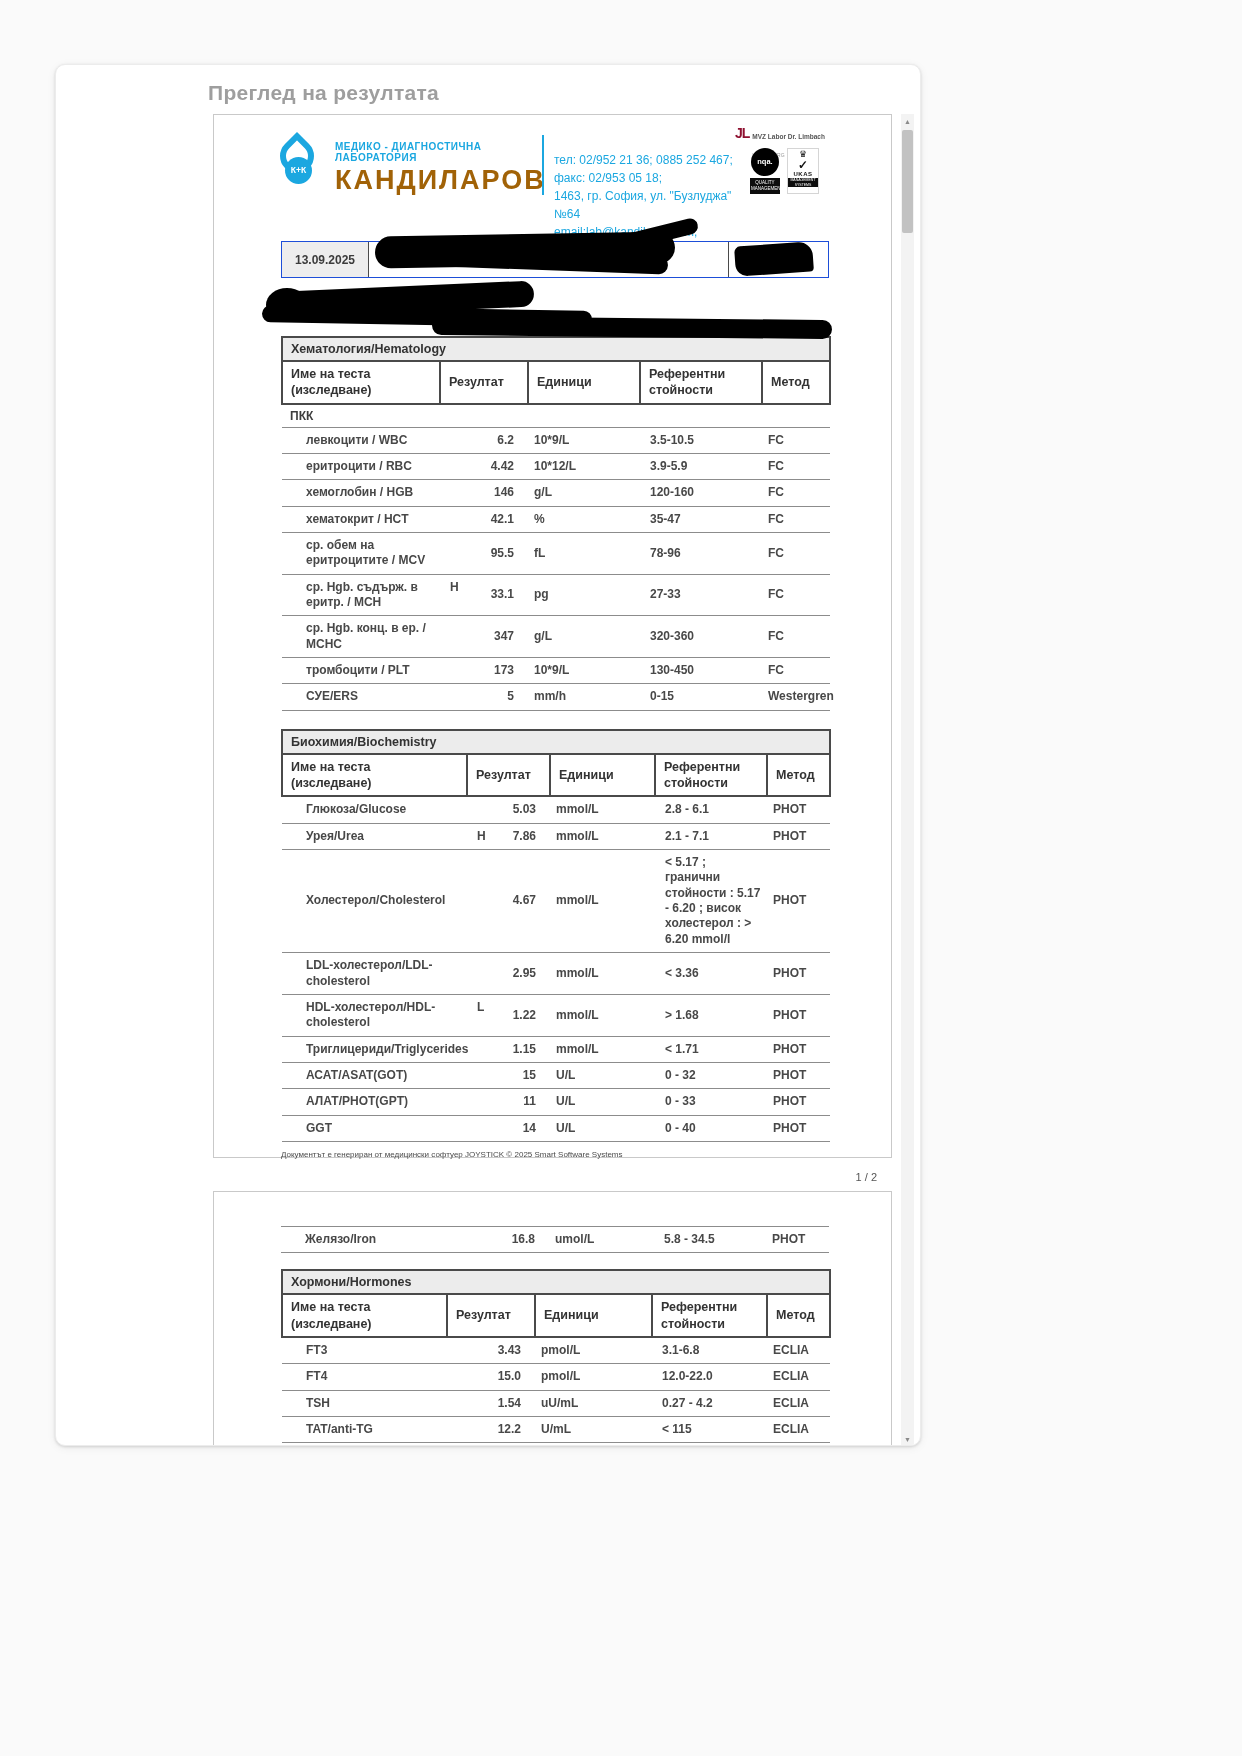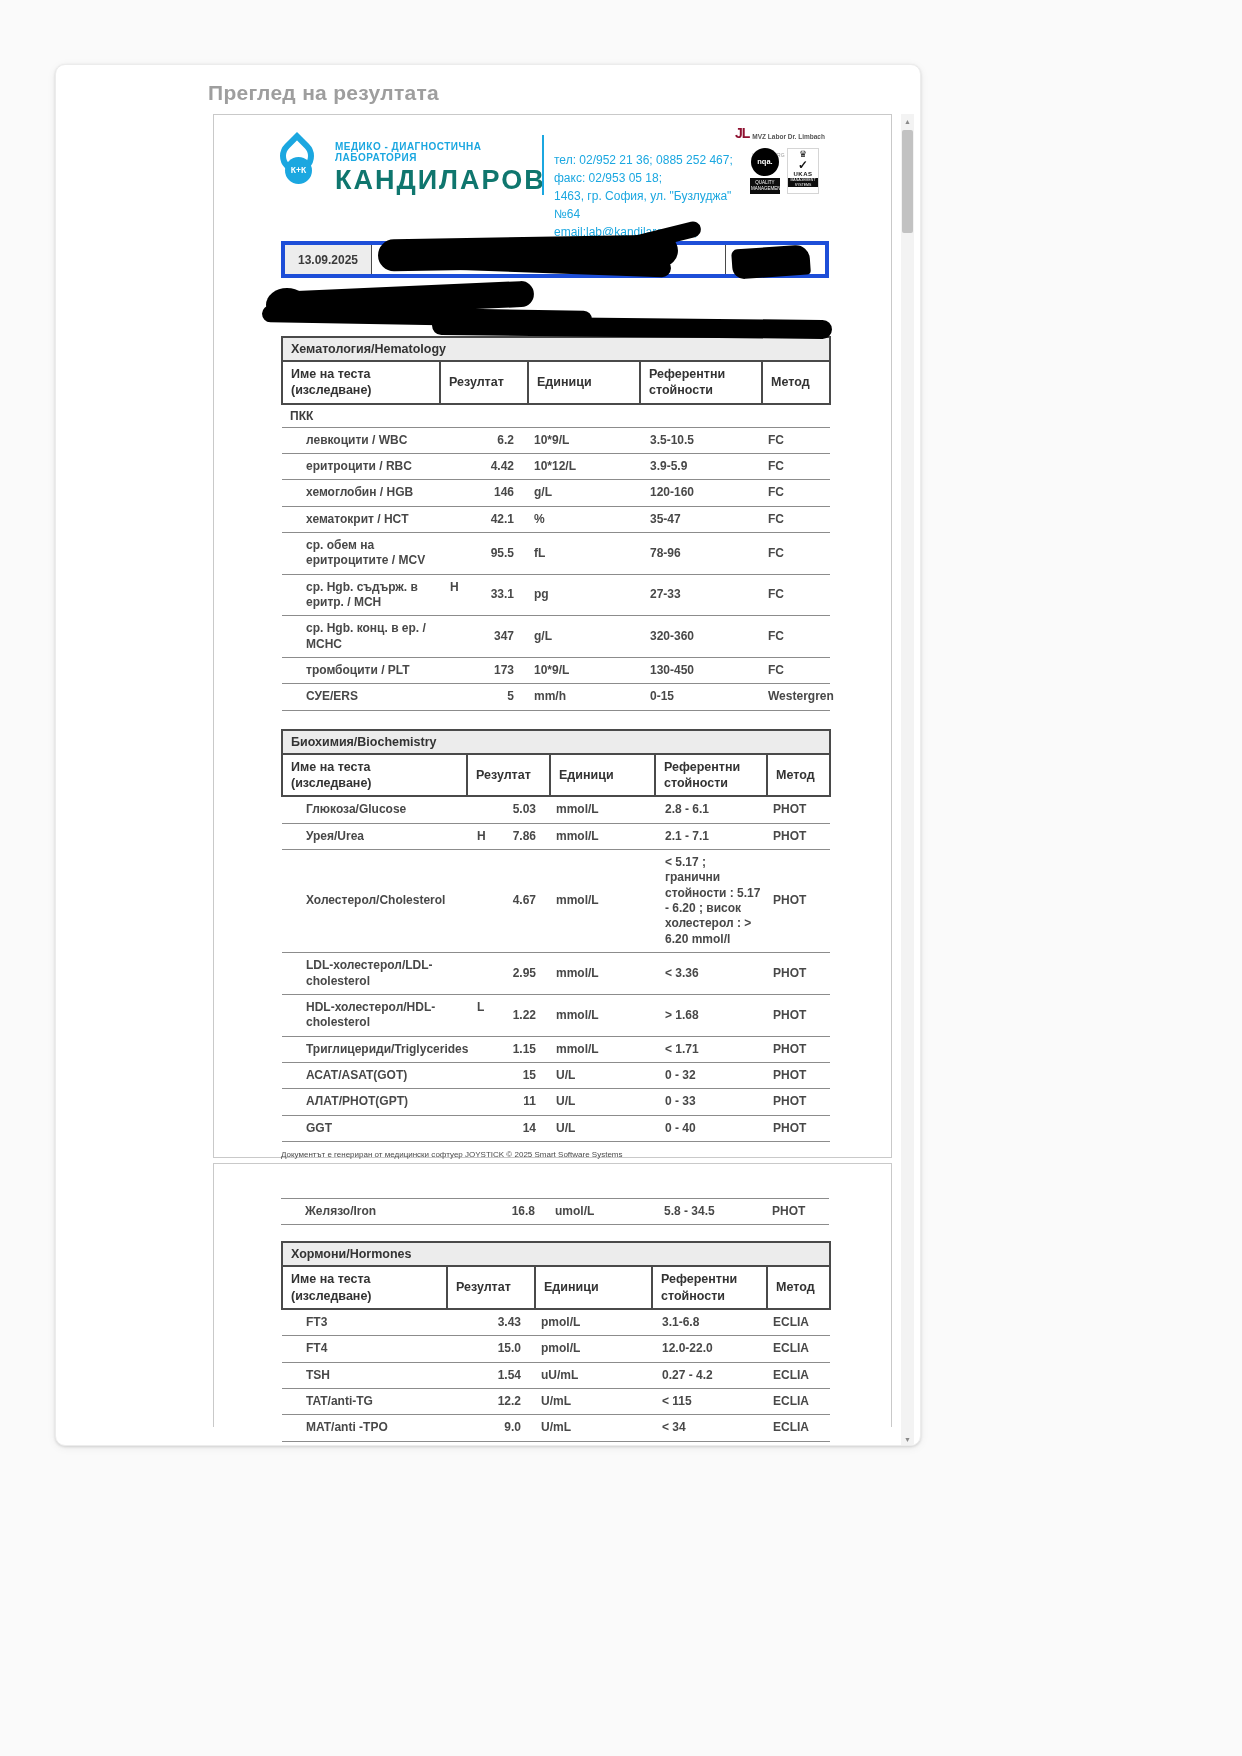--- a/index.html
+++ b/index.html
@@ -18,38 +18,38 @@
   .window-title {
     position: absolute; left: 152px; top: 16px;
     font-size: 21px; font-weight: 700; color: #9e9e9e; letter-spacing: .3px;
   }
   
   .page {
     position: absolute; left: 157px; width: 679px; background: #fff;
     border: 1px solid #c9c9c9;
   }
   .page.p1 { top: 49px; height: 1044px; }
-  .page.p2 { top: 1098px; height: 264px; border-bottom: none; }
+  .page.p2 { top: 1126px; height: 264px; border-bottom: none; }
 
   
   .doc-header { position: relative; height: 96px; }
   .logo { position: absolute; left: 58px; top: 14px; width: 56px; height: 66px; }
   .drop {
     position: absolute; left: 8px; top: 10px; width: 34px; height: 34px;
     border: 6px solid #1ba7e0; background: #fff;
     border-radius: 0 50% 50% 50%; transform: rotate(45deg);
   }
   .drop-kk {
     position: absolute; left: 13px; top: 28px; width: 27px; height: 27px;
     border-radius: 50%; background: #1ba7e0; color: #fff;
     font-size: 8.5px; font-weight: 700; line-height: 27px; text-align: center;
   }
   .lab-block { position: absolute; left: 121px; top: 26px; width: 205px; }
   .lab-tagline { color: #1ba7e0; font-size: 10px; font-weight: 700; letter-spacing: .5px; }
-  .lab-name { color: #0f766e; font-size: 27px; font-weight: 700; letter-spacing: 2px; margin-top: 2px; }
+  .lab-name { color: #a16207; font-size: 27px; font-weight: 700; letter-spacing: 2px; margin-top: 2px; }
   .vline { position: absolute; left: 328px; top: 20px; width: 2px; height: 60px; background: #1ba7e0; }
   .contact {
     position: absolute; left: 340px; top: 36px; width: 200px;
     color: #1ba7e0; font-size: 12px; font-weight: 400; line-height: 1.5;
     white-space: pre-line;
   }
   .partner { position: absolute; left: 521px; top: 10px; width: 110px; }
   .jl-mark { font-size: 14px; font-weight: 700; color: #8e1030; letter-spacing: -1px; vertical-align: top; margin-top: 21px; }
   .partner-txt { display: inline-block; margin-left: 3px; }
   .partner-name { font-size: 6.5px; color: #555; font-weight: 700; }
@@ -67,21 +67,21 @@
   }
   .ukas { width: 32px; text-align: center; border: 1px solid #d5d5d5; background: #fff; padding: 1px 0; }
   .ukas-crown { font-size: 9px; line-height: 1; color: #111; }
   .ukas-check { font-size: 12px; font-weight: 700; line-height: 1; color: #111; }
   .ukas-name { font-size: 6px; font-weight: 700; color: #111; letter-spacing: .5px; }
   .ukas-box { margin-top: 1px; background: #0d0d0d; color: #fff; font-size: 3.5px; white-space: pre-line; line-height: 1.3; }
 
   
   .date-row {
     margin: 30px 0 0 67px; width: 548px; height: 37px;
-    display: flex; border: 4px solid #1d4ed8;
+    display: flex; border: 1px solid #1d4ed8;
   }
   .date-cell {
     width: 87px; background: #ededed; border-right: 1px solid #4a4a4a;
     font-size: 12px; font-weight: 700; color: #3b3b3b;
     display: flex; align-items: center; justify-content: center;
   }
   .mid-cell { flex: 1; position: relative; }
   .right-cell { width: 100px; border-left: 1px solid #4a4a4a; position: relative; }
   .scrib { position: absolute; background: #000; }
   .s-m1 { left: 6px; top: -8px; width: 300px; height: 32px; border-radius: 16px; transform: rotate(-1deg); }

